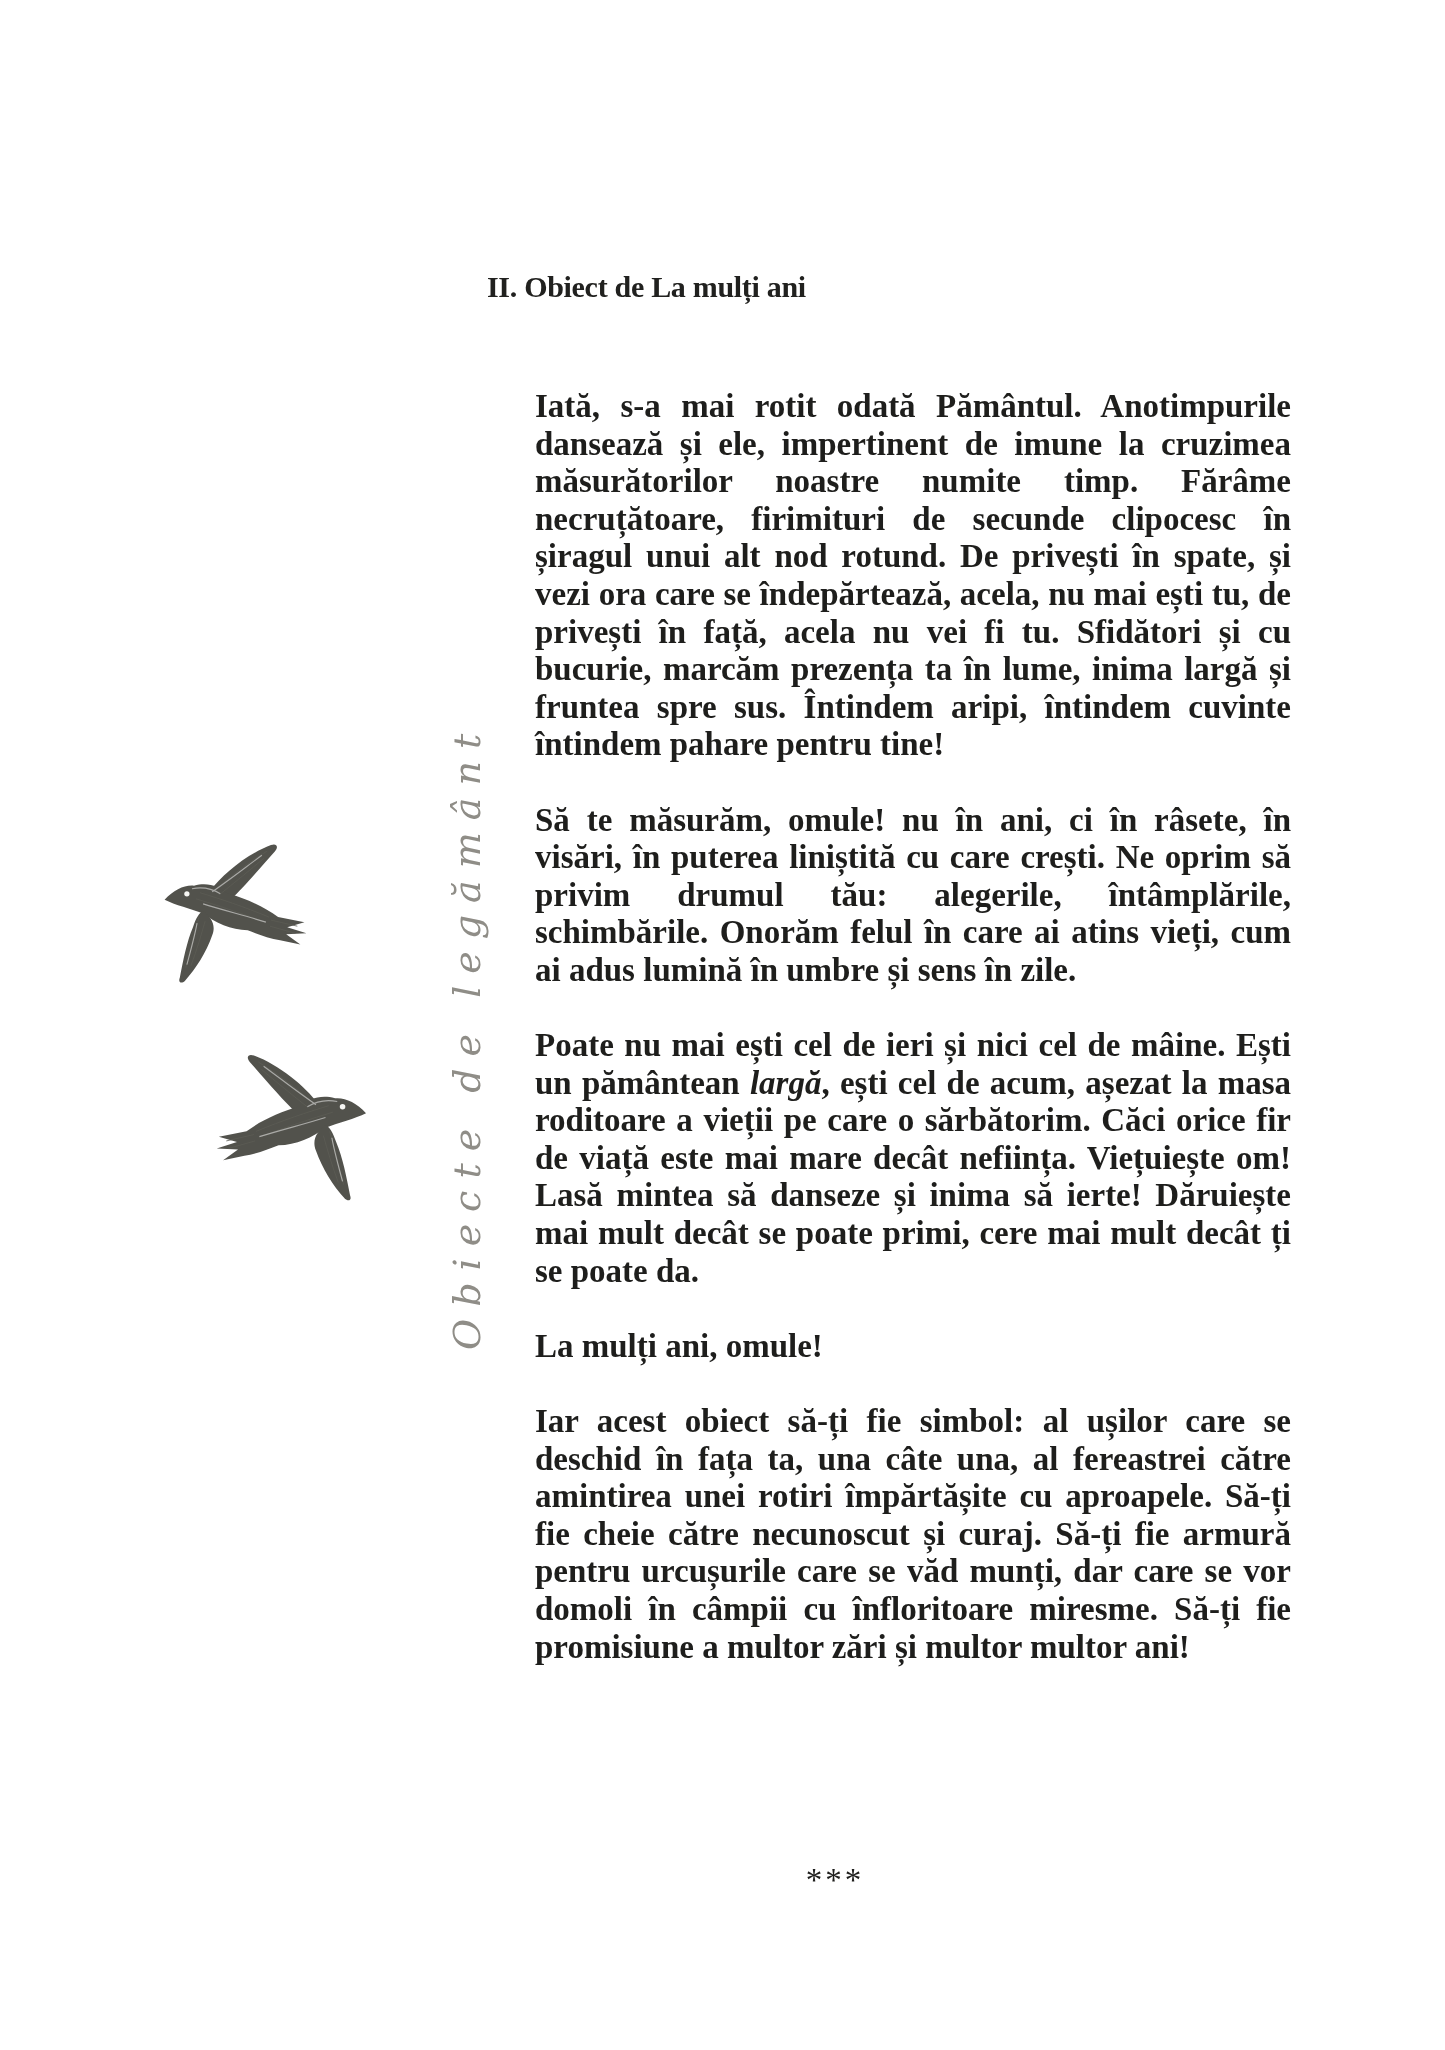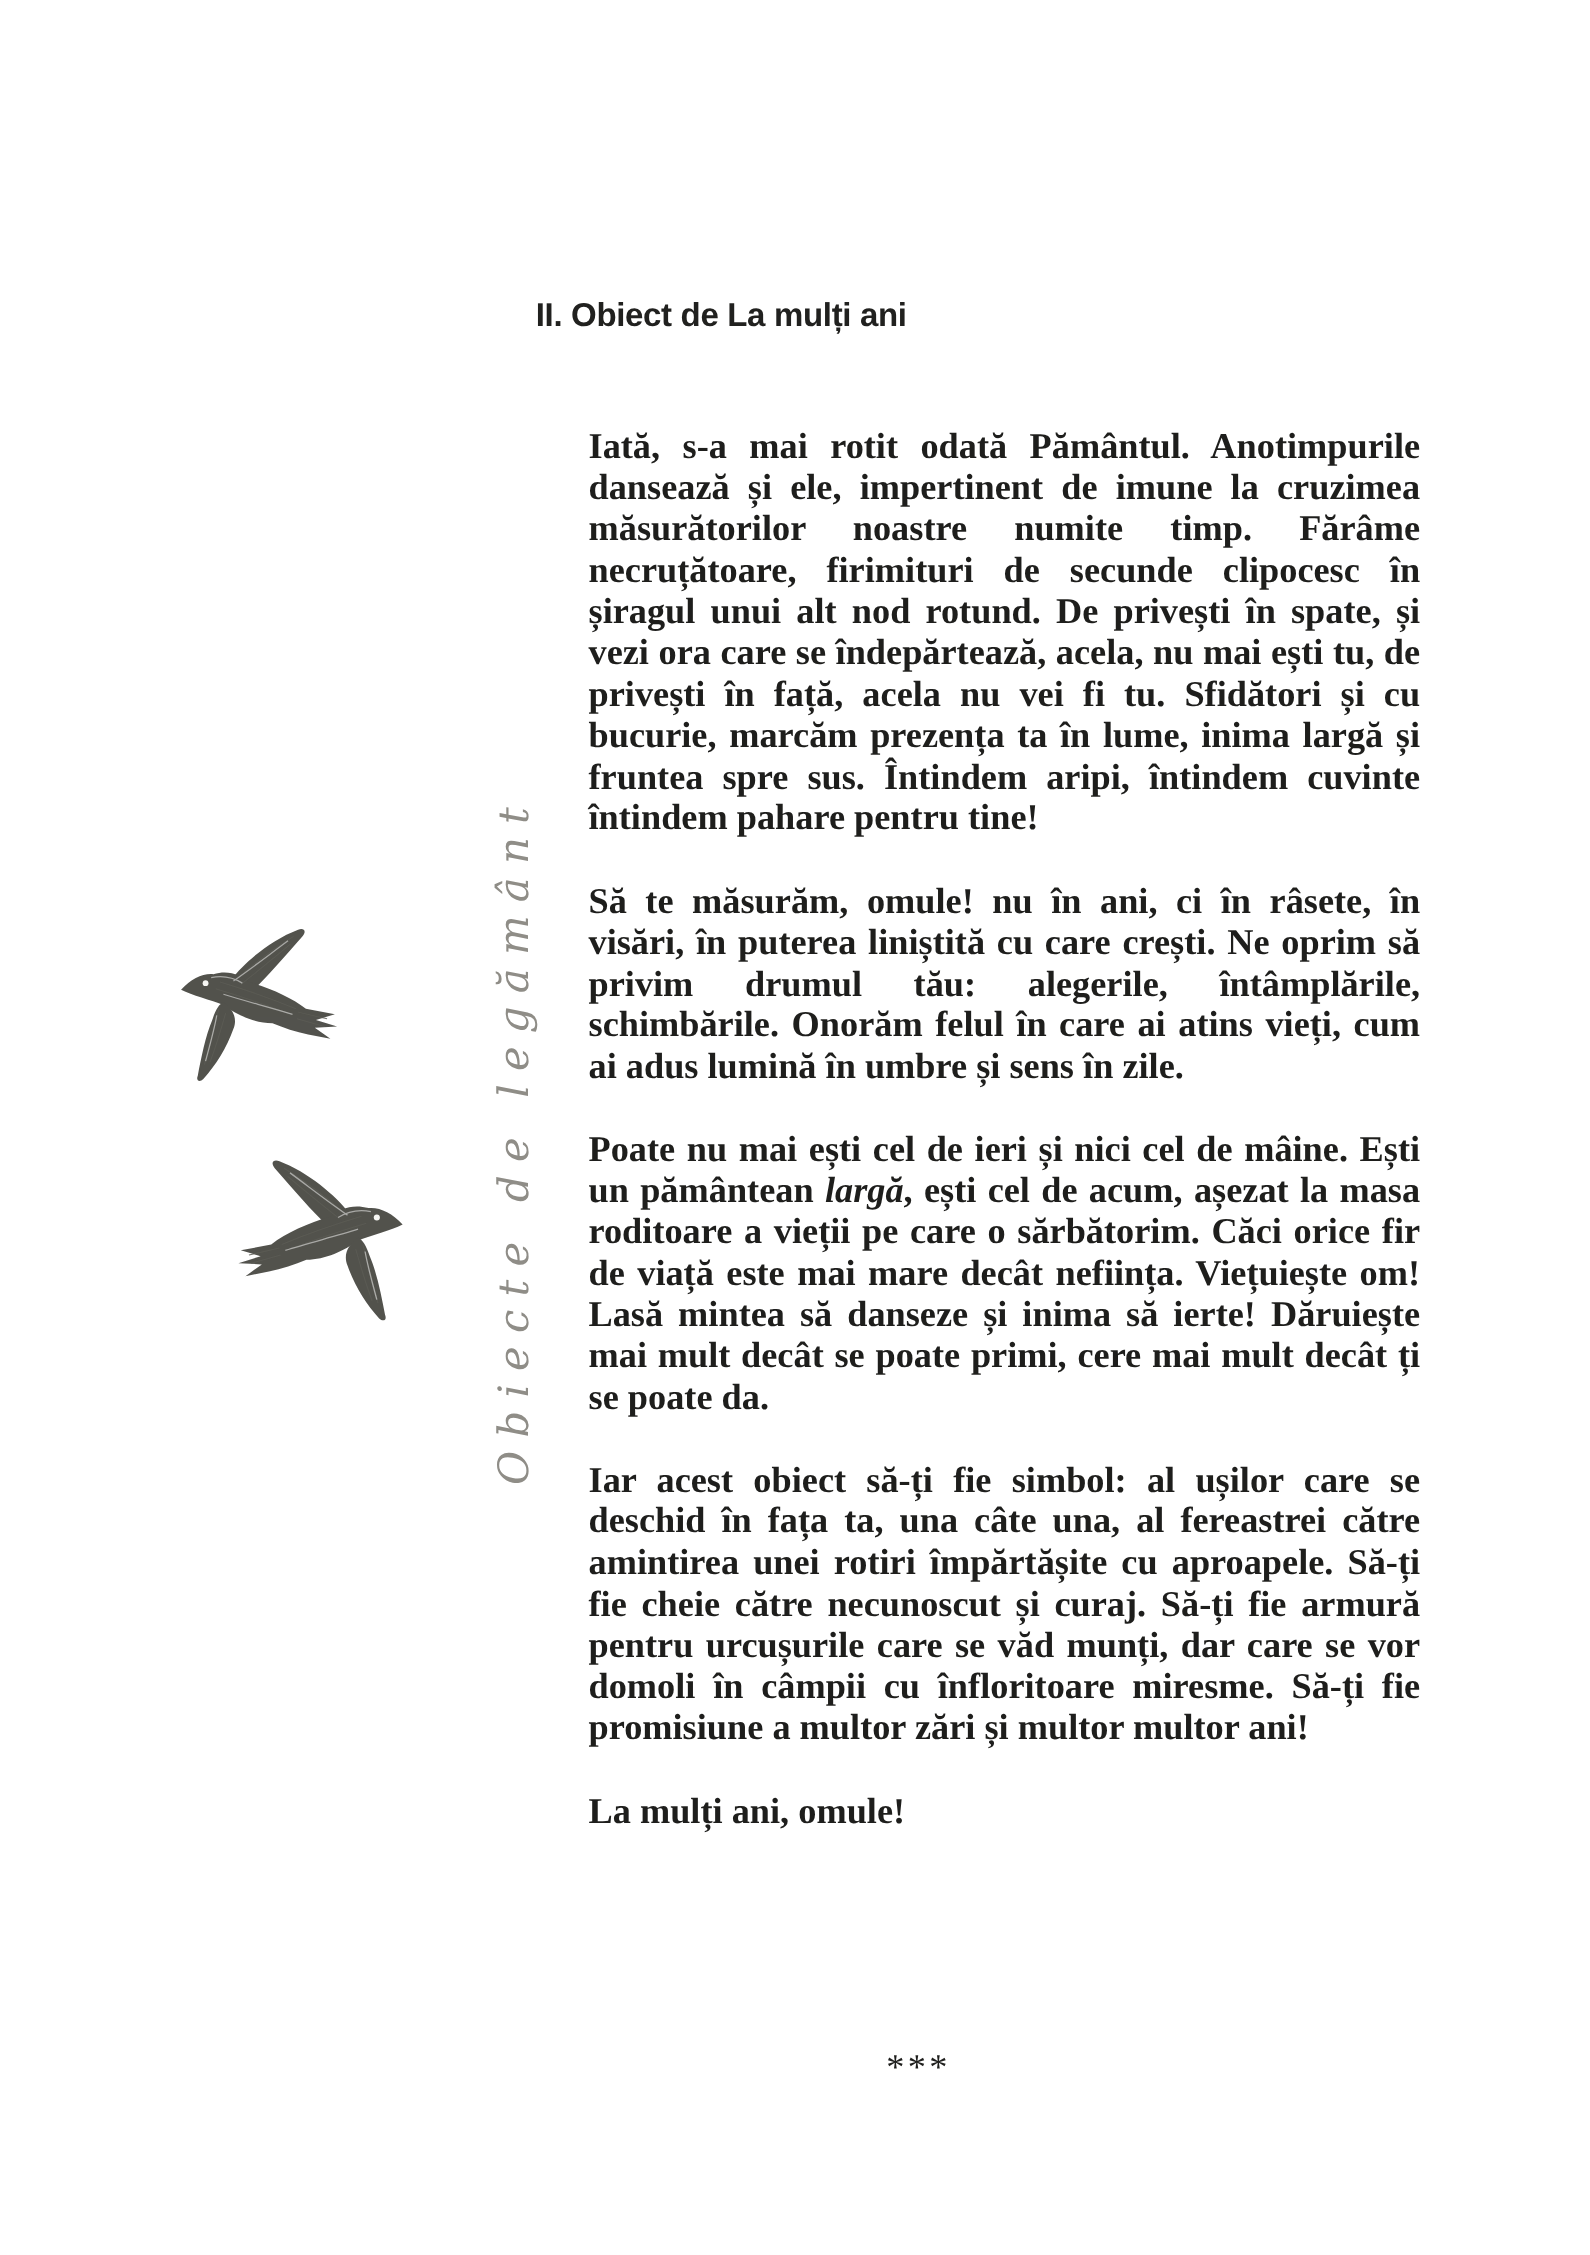--- a/index.html
+++ b/index.html
@@ -18,21 +18,21 @@
   }
 
   
   .title-block {
     position: absolute;
     left: 487px;
     top: 269px;
   }
   .doc-heading {
     margin: 0;
-    font-family: Liberation Sans, sans-serif;
+    font-family: Liberation Serif, serif;
     font-weight: 700;
     font-size: 30px;
     line-height: 36px;
     letter-spacing: -0.3px;
     color: #21211f;
     text-align: center;
   }
   .doc-subheading {
     margin: 0;
     font-family: "DejaVu Serif", serif;
@@ -157,19 +157,19 @@
   <div class="margin-note">Obiecte de legământ</div>
 
   <div class="title-block">
     <h1 class="doc-heading">II. Obiect de La mulți ani</h1>
   </div>
 
   <div class="body-col">
     <p><span>Iată, s-a mai rotit odată Pământul. Anotimpurile dansează și ele, impertinent de imune la cruzimea măsurătorilor noastre numite timp. Fărâme necruțătoare, firimituri de secunde clipocesc în șiragul unui alt nod rotund. De privești în spate, și vezi ora care se îndepărtează, acela, nu mai ești tu, de privești în față, acela nu vei fi tu. Sfidători și cu bucurie, marcăm prezența ta în lume, inima largă și fruntea spre sus. Întindem aripi, întindem cuvinte întindem pahare pentru tine!</span></p>
     <p><span>Să te măsurăm, omule! nu în ani, ci în râsete, în visări, în puterea liniștită cu care crești. Ne oprim să privim drumul tău: alegerile, întâmplările, schimbările. Onorăm felul în care ai atins vieți, cum ai adus lumină în umbre și sens în zile.</span></p>
     <p><span>Poate nu mai ești cel de ieri și nici cel de mâine. Ești un pământean </span><span class="it">largă</span><span>, ești cel de acum, așezat la masa roditoare a vieții pe care o sărbătorim. Căci orice fir de viață este mai mare decât neființa. Viețuiește om! Lasă mintea să danseze și inima să ierte! Dăruiește mai mult decât se poate primi, cere mai mult decât ți se poate da.</span></p>
+    <p><span>La mulți ani, omule!</span></p>
     <p><span>Iar acest obiect să-ți fie simbol: al ușilor care se deschid în fața ta, una câte una, al fereastrei către amintirea unei rotiri împărtășite cu aproapele. Să-ți fie cheie către necunoscut și curaj. Să-ți fie armură pentru urcușurile care se văd munți, dar care se vor domoli în câmpii cu înfloritoare miresme. Să-ți fie promisiune a multor zări și multor multor ani!</span></p>
-    <p><span>La mulți ani, omule!</span></p>
   </div>
 
   <div class="separator">***</div>
 
 </div>
 
 </body></html>

